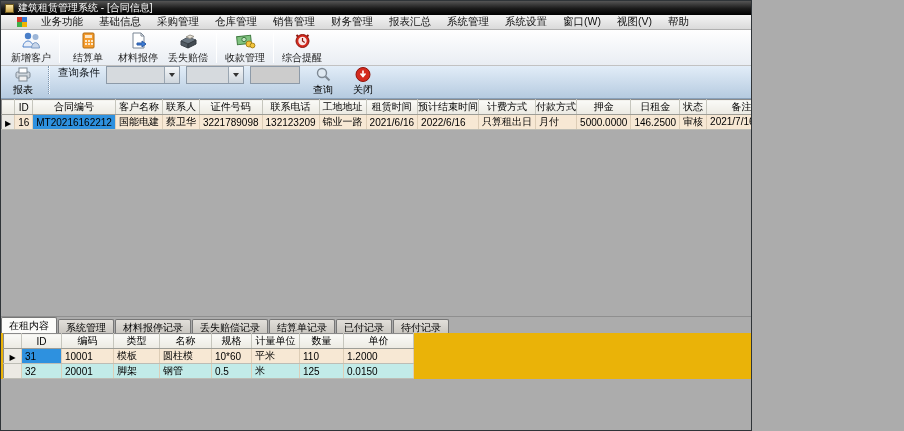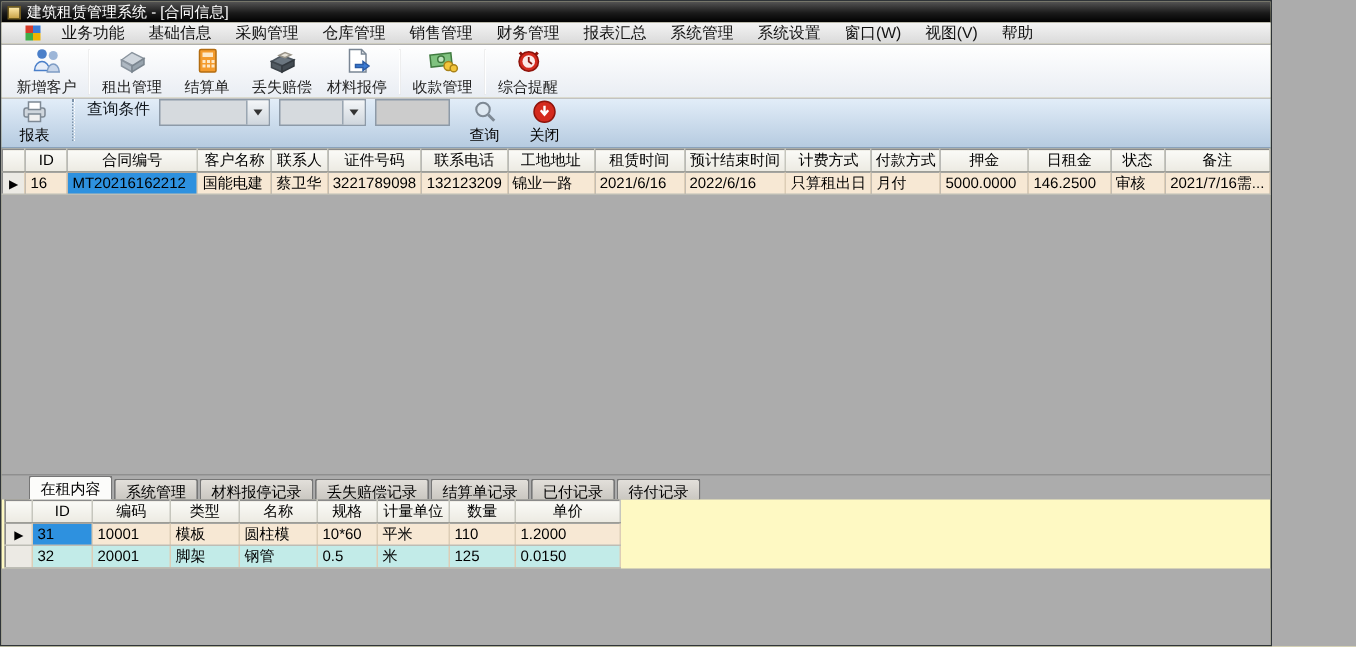--- a/index.html
+++ b/index.html
@@ -1,18 +1,18 @@
 <!DOCTYPE html>
 <html><head>
 <meta charset="utf-8">
 <style>
   * { margin:0; padding:0; box-sizing:border-box; }
   html,body { width:904px; height:431px; overflow:hidden; }
   body { font-family:"Liberation Sans","DejaVu Sans",sans-serif; background:#acacac; }
-  .window { width:848px; height:431px; display:flex; flex-direction:column; border:1px solid #2f3438; background:#fef9c3; }
+  .window { width:752px; height:431px; display:flex; flex-direction:column; border:1px solid #2f3438; background:#eab308; }
 
   
   .titlebar { height:14px; background:linear-gradient(#555,#1a1a1a 55%,#000); color:#fff; display:flex; align-items:center; gap:4px; padding:0 4px; font-size:10px; flex:0 0 auto; }
   .app-ico { width:9px; height:9px; background:linear-gradient(#ffe9a8,#caa54a); border:1px solid #6e5a1e; }
 
   
   .menubar { height:15px; background:linear-gradient(#f4f4f4,#dadada); border-bottom:1px solid #b0b0b0; display:flex; align-items:center; padding-left:14px; font-size:10.5px; color:#111; flex:0 0 auto; }
   .menu-ico { width:10px; height:10px; margin:0 6px 0 2px; display:grid; grid-template-columns:5px 5px; grid-template-rows:5px 5px; }
   .menu-ico i { display:block; }
   .menu-ico i:nth-child(1){background:#d43b2a;} .menu-ico i:nth-child(2){background:#3a7bd5;}
@@ -43,21 +43,21 @@
   table.grid th { height:13px; font-size:10px; font-weight:normal; color:#000;
      background:linear-gradient(#fafaf7,#eceae2); border-right:1px solid #c6c6bd; border-bottom:1px solid #9d9d96; overflow:hidden; white-space:nowrap; }
   table.grid td { height:15px; font-size:10px; color:#000; padding:0 3px; overflow:hidden; white-space:nowrap;
      border-right:1px solid #ddcdb6; border-bottom:1px solid #bdbdb5; }
   td.beige { background:#f7e8d4; }
   td.cyan  { background:#c2ebe8; border-right:1px solid #a4d8d3; }
   td.selcell { background:#2e91df; color:#fff; }
   th.rowsel, td.rowsel { background:#eceae4; border-right:1px solid #b5b5ad; text-align:center; padding:0; }
   td.rowsel span { font-size:8px; line-height:1; }
 
-  .tabstrip { flex:0 0 16px; display:flex; align-items:flex-end; padding-left:18px; border-top:1px solid #8f8f8f; background:#acacac; }
+  .tabstrip { flex:0 0 16px; display:flex; align-items:flex-end; padding-left:0; border-top:1px solid #8f8f8f; background:#acacac; }
   .tab { font-size:10px; padding:1px 7px 0 7px; height:14px; background:linear-gradient(#e2dfda,#cac7c1); border:1px solid #767676; border-bottom:none; border-radius:2px 2px 0 0; margin-right:1px; white-space:nowrap; cursor:default; }
   .tab.active { background:#fcfcfa; height:16px; position:relative; z-index:2; }
 
   .detailwrap { flex:0 0 44px; padding-left:2px; }
   .bottomfill { flex:1 1 auto; background:#acacac; }
 </style>
 </head>
 <body>
 
 <div class="window">
@@ -94,57 +94,49 @@
         <circle cx="7" cy="5" r="3.2" fill="#4a7fc9"></circle>
           <path d="M2 16c0-4 3-6 5-6s5 2 5 6z" fill="#e8eef8" stroke="#4a7fc9"></path>
         <circle cx="14.5" cy="6" r="3" fill="#9db6d8"></circle>
           <path d="M10.5 17c0-3.6 2.4-5.4 4-5.4s4 1.8 4 5.4z" fill="#c8d6ea" stroke="#7e9cc4"></path>
       </svg>
       <span>新增客户</span>
     </div>
     <div class="tsep"></div>
     <div class="tbtn">
       <svg viewBox="0 0 21 19">
-        <path d="M3 9l7-5 8 4-7 5z" fill="#cfd6dd" stroke="#8a949e"></path>
-        <path d="M3 9l7 4v4l-7-4z" fill="#aeb8c2" stroke="#8a949e"></path>
-        <path d="M18 8l-8 5v4l8-5z" fill="#97a3ad" stroke="#7a858f"></path>
-      </svg>
-      <span>租出管理</span>
-    </div>
-    <div class="tbtn">
-      <svg viewBox="0 0 21 19">
         <rect x="5" y="2" width="11" height="15" rx="1" fill="#f49b2d" stroke="#b36c10"></rect>
         <rect x="7" y="4" width="7" height="3" fill="#fde8c8"></rect>
         <g fill="#fde8c8">
             <rect x="7" y="9" width="2" height="2"></rect>
             <rect x="10" y="9" width="2" height="2"></rect>
             <rect x="13" y="9" width="2" height="2"></rect>
             <rect x="7" y="12" width="2" height="2"></rect>
             <rect x="10" y="12" width="2" height="2"></rect>
             <rect x="13" y="12" width="2" height="2"></rect>
           </g>
       </svg>
       <span>结算单</span>
     </div>
     <div class="tbtn">
       <svg viewBox="0 0 21 19">
+        <path d="M5 2h8l3 3v12H5z" fill="#fff" stroke="#7a8694"></path>
+        <path d="M13 2v3h3" fill="none" stroke="#7a8694"></path>
+        <path d="M9 12h5v-2l4 3-4 3v-2H9z" fill="#3a7bd5" stroke="#2a5ba5"></path>
+      </svg>
+      <span>材料报停</span>
+    </div>
+    <div class="tbtn">
+      <svg viewBox="0 0 21 19">
         <path d="M3 10l7-4 8 3-7 4z" fill="#6b7680" stroke="#4c555e"></path>
         <path d="M3 10l7 3v4l-7-3z" fill="#525b63" stroke="#3e454c"></path>
         <path d="M18 9l-8 4v4l8-4z" fill="#434b52" stroke="#33393f"></path>
         <path d="M8 6l4-2 4 1.5-4 2z" fill="#e8e4da" stroke="#9a958a"></path>
       </svg>
       <span>丢失赔偿</span>
-    </div>
-    <div class="tbtn">
-      <svg viewBox="0 0 21 19">
-        <path d="M5 2h8l3 3v12H5z" fill="#fff" stroke="#7a8694"></path>
-        <path d="M13 2v3h3" fill="none" stroke="#7a8694"></path>
-        <path d="M9 12h5v-2l4 3-4 3v-2H9z" fill="#3a7bd5" stroke="#2a5ba5"></path>
-      </svg>
-      <span>材料报停</span>
     </div>
     <div class="tsep"></div>
     <div class="tbtn">
       <svg viewBox="0 0 21 19">
         <rect x="2" y="5" width="14" height="8" transform="rotate(-6 9 9)" fill="#7fc27f" stroke="#3f7a3f"></rect>
         <circle cx="9" cy="8.5" r="2.2" fill="#bfe3bf" stroke="#3f7a3f"></circle>
         <circle cx="14" cy="13" r="3" fill="#f3c53c" stroke="#a8821a"></circle>
         <circle cx="17.5" cy="14.5" r="2.4" fill="#f3c53c" stroke="#a8821a"></circle>
       </svg>
       <span>收款管理</span>

